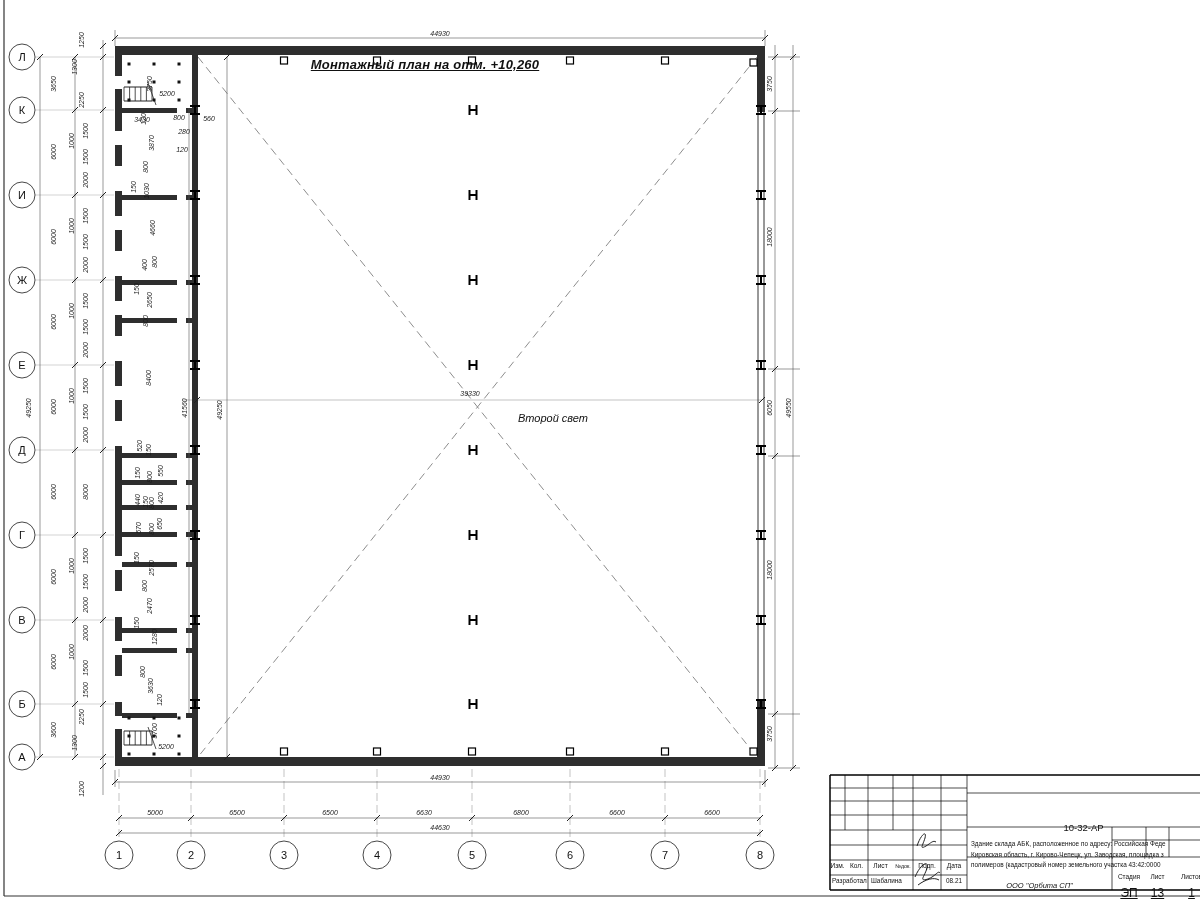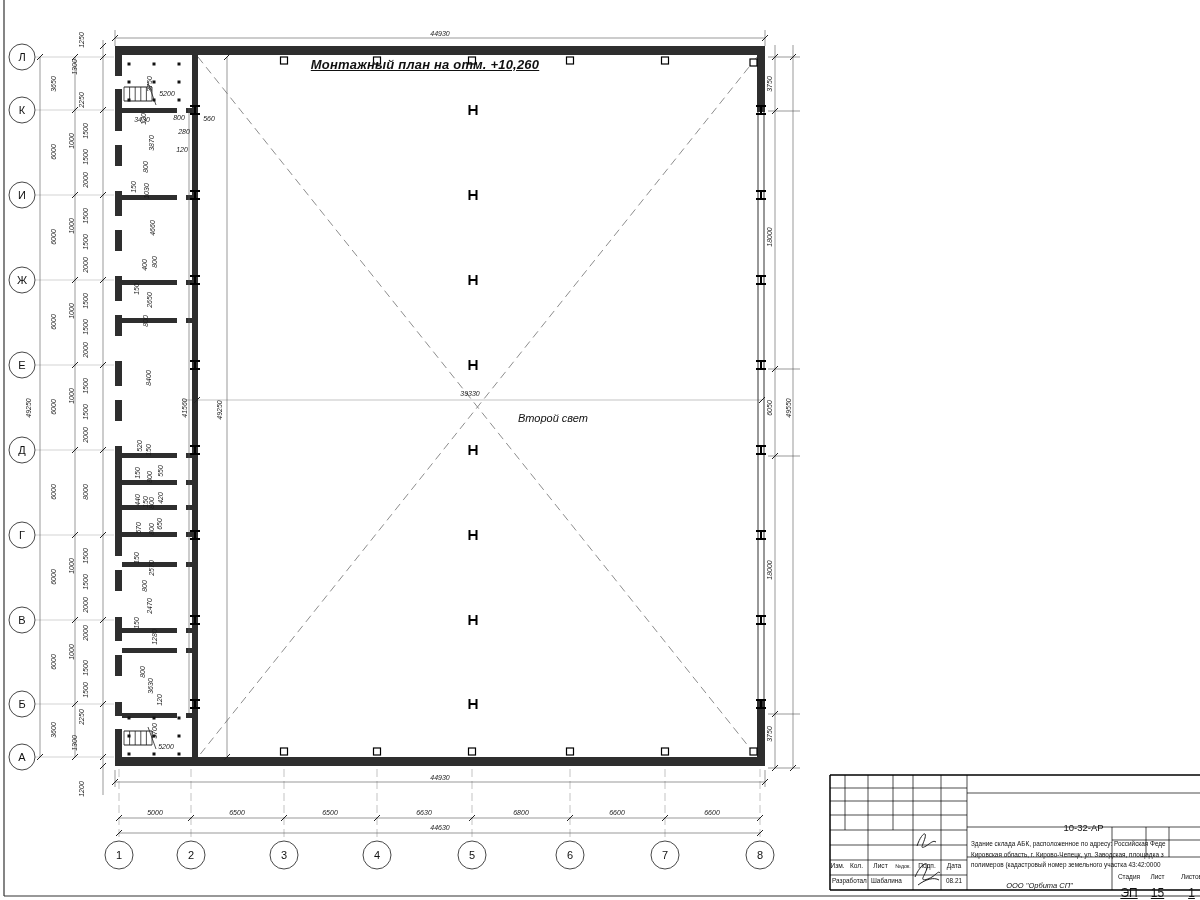--- a/index.html
+++ b/index.html
@@ -482,21 +482,21 @@
 <div class="abs tb projdesc">
   <div>Здание склада АБК, расположенное по адресу: Российская Феде</div>
   <div>Кировская область, г. Кирово-Чепецк, ул. Заводская, площадка з</div>
   <div>полимеров (кадастровый номер земельного участка 43:42:0000</div>
 </div>
 <div class="abs tb tb-center org">ООО "Орбита СП"</div>
 <div class="abs tb tb-center stagehdr" style="left:1112px;width:34px;">Стадия</div>
 <div class="abs tb tb-center stagehdr" style="left:1146px;width:23px;">Лист</div>
 <div class="abs tb tb-center stagehdr" style="left:1169px;width:45px;">Листов</div>
 <div class="abs tb tb-center stageval" style="left:1112px;width:34px;">ЭП</div>
-<div class="abs tb tb-center stageval" style="left:1146px;width:23px;">15</div>
+<div class="abs tb tb-center stageval" style="left:1146px;width:23px;">13</div>
 <div class="abs tb tb-center stageval" style="left:1169px;width:45px;">1</div>
 <div class="abs tb tb-center dwgname">Монтажный план на отм. +10,260</div>
 <div class="abs tb tb-center company">ООО "Альянс</div>
 
 <div class="abs tb tb-center hdr6" style="left:830px;width:15px;">Изм.</div>
 <div class="abs tb tb-center hdr6" style="left:845px;width:23px;">Кол.</div>
 <div class="abs tb tb-center hdr6" style="left:868px;width:25px;">Лист</div>
 <div class="abs tb tb-center hdr6" style="left:893px;width:20px;font-size:5.3px;">№док.</div>
 <div class="abs tb tb-center hdr6" style="left:913px;width:28px;">Подп.</div>
 <div class="abs tb tb-center hdr6" style="left:941px;width:26px;">Дата</div>

